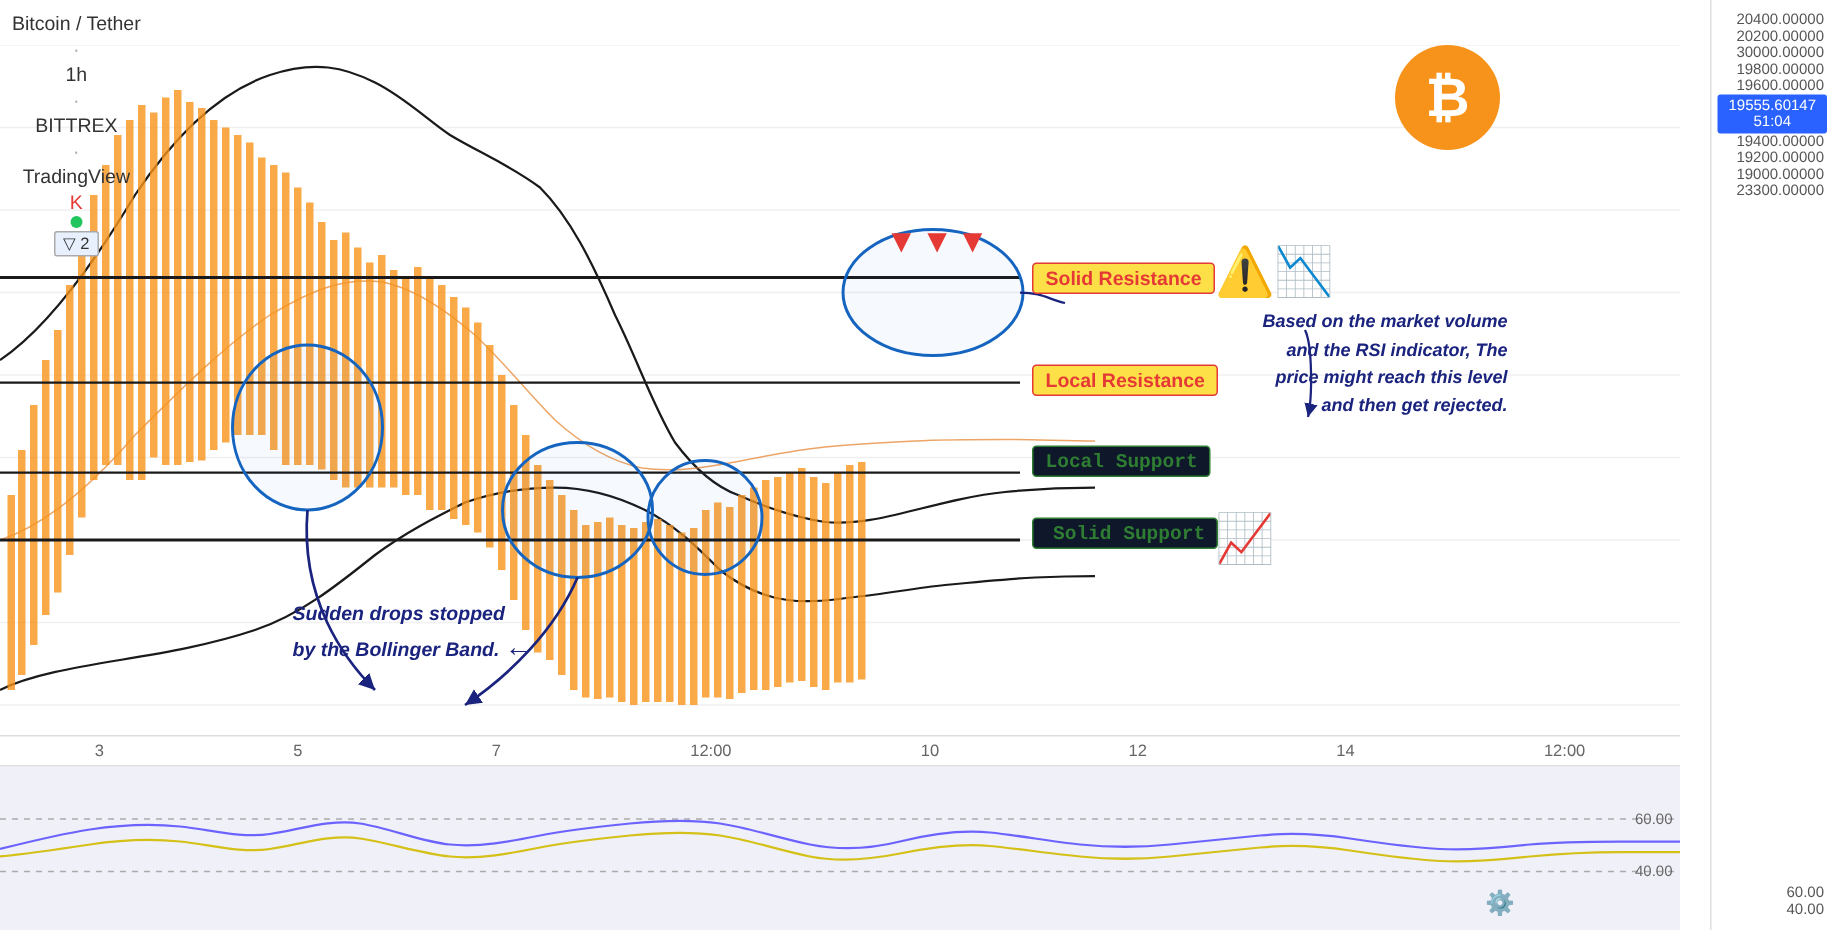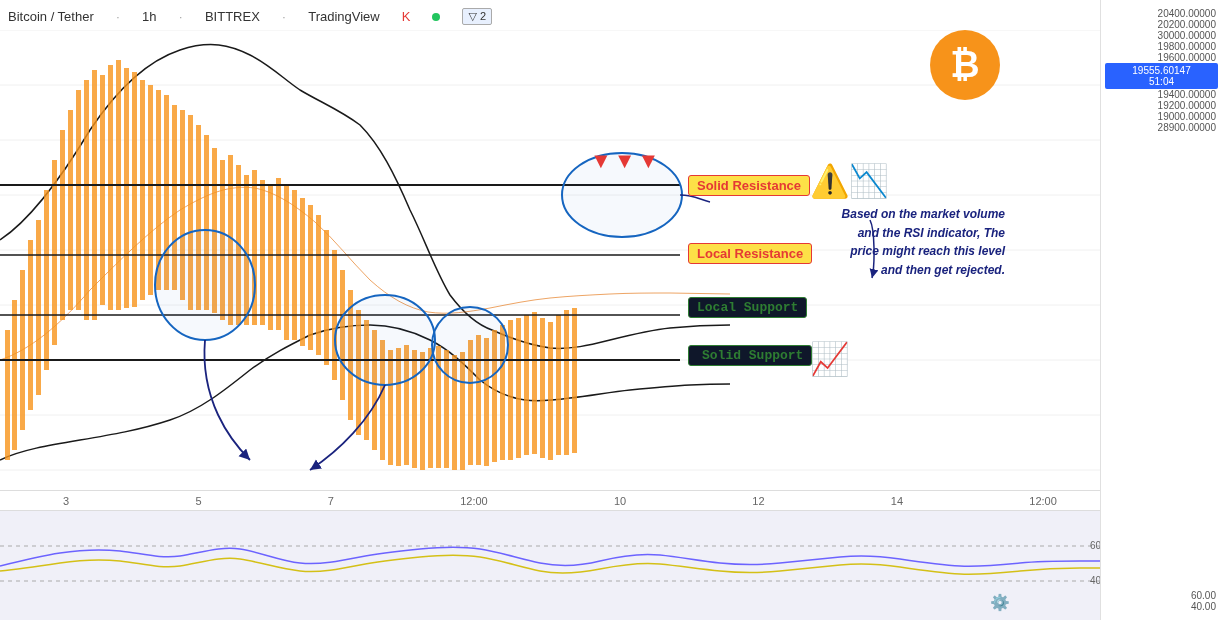--- a/index.html
+++ b/index.html
@@ -17,21 +17,21 @@
       top: 0; left: 0;
       width: 1120px;
       height: 620px;
       background: #ffffff;
       overflow: hidden;
     }
 
     #price-axis {
       position: absolute;
       top: 0; right: 0;
-      width: 124px;
+      width: 84px;
       height: 620px;
       background: #ffffff;
       border-left: 1px solid #e0e0e0;
       display: flex;
       flex-direction: column;
       justify-content: space-between;
       padding: 8px 4px;
     }
 
     .price-label {
@@ -49,22 +49,23 @@
       font-size: 10px;
       text-align: center;
       margin-right: 2px;
     }
 
     #header {
       position: absolute;
       top: 8px; left: 8px;
       display: flex;
       align-items: center;
-      gap: 22px;
+      gap: 2px;
       z-index: 10;
+      flex-direction: column;
     }
 
     .header-text {
       font-size: 13px;
       color: #333;
       font-weight: 500;
     }
 
     .header-sep {
       color: #aaa;
@@ -377,20 +378,24 @@
   <div class="level-label resistance" style="top:243px; left:688px;">Local Resistance</div>
 
   <div class="level-label support" style="top:297px; left:688px;">Local Support</div>
 
   <div class="level-label support" style="top:345px; left:688px;padding-left:13px;">Solid Support</div>
 
   <div style="position:absolute; top:162px; left:810px; font-size:32px; z-index:20;">⚠️📉</div>
 
   <div style="position:absolute; top:340px; left:810px; font-size:32px; z-index:20;">📈</div>
 
+  <div class="annotation" style="bottom:175px; left:195px; width:190px; font-size:13px;">
+    <span>Sudden drops stopped<br>by the Bollinger Band.</span>
+    <div style="display:inline-block; font-size:18px; color:#1a237e;">←</div>
+  </div>
 
   <div id="description-box">
     <span>Based on the market volume and the RSI indicator, The price might reach this level and then get rejected.</span>
   </div>
 
   <div id="title-text">
   </div>
 
   <div id="btc-logo">₿</div>
 
@@ -433,16 +438,16 @@
   <div class="price-label">30000.00000</div>
   <div class="price-label">19800.00000</div>
   <div class="price-label">19600.00000</div>
   <div class="price-label current-price">
     <div>19555.60147</div>
     <div>51:04</div>
   </div>
   <div class="price-label">19400.00000</div>
   <div class="price-label">19200.00000</div>
   <div class="price-label">19000.00000</div>
-  <div class="price-label">28900.00000</div>
+  <div class="price-label">23300.00000</div>
   <div class="price-label" style="margin-top:auto;">60.00</div>
   <div class="price-label">40.00</div>
 </div>
 
 </body></html>

